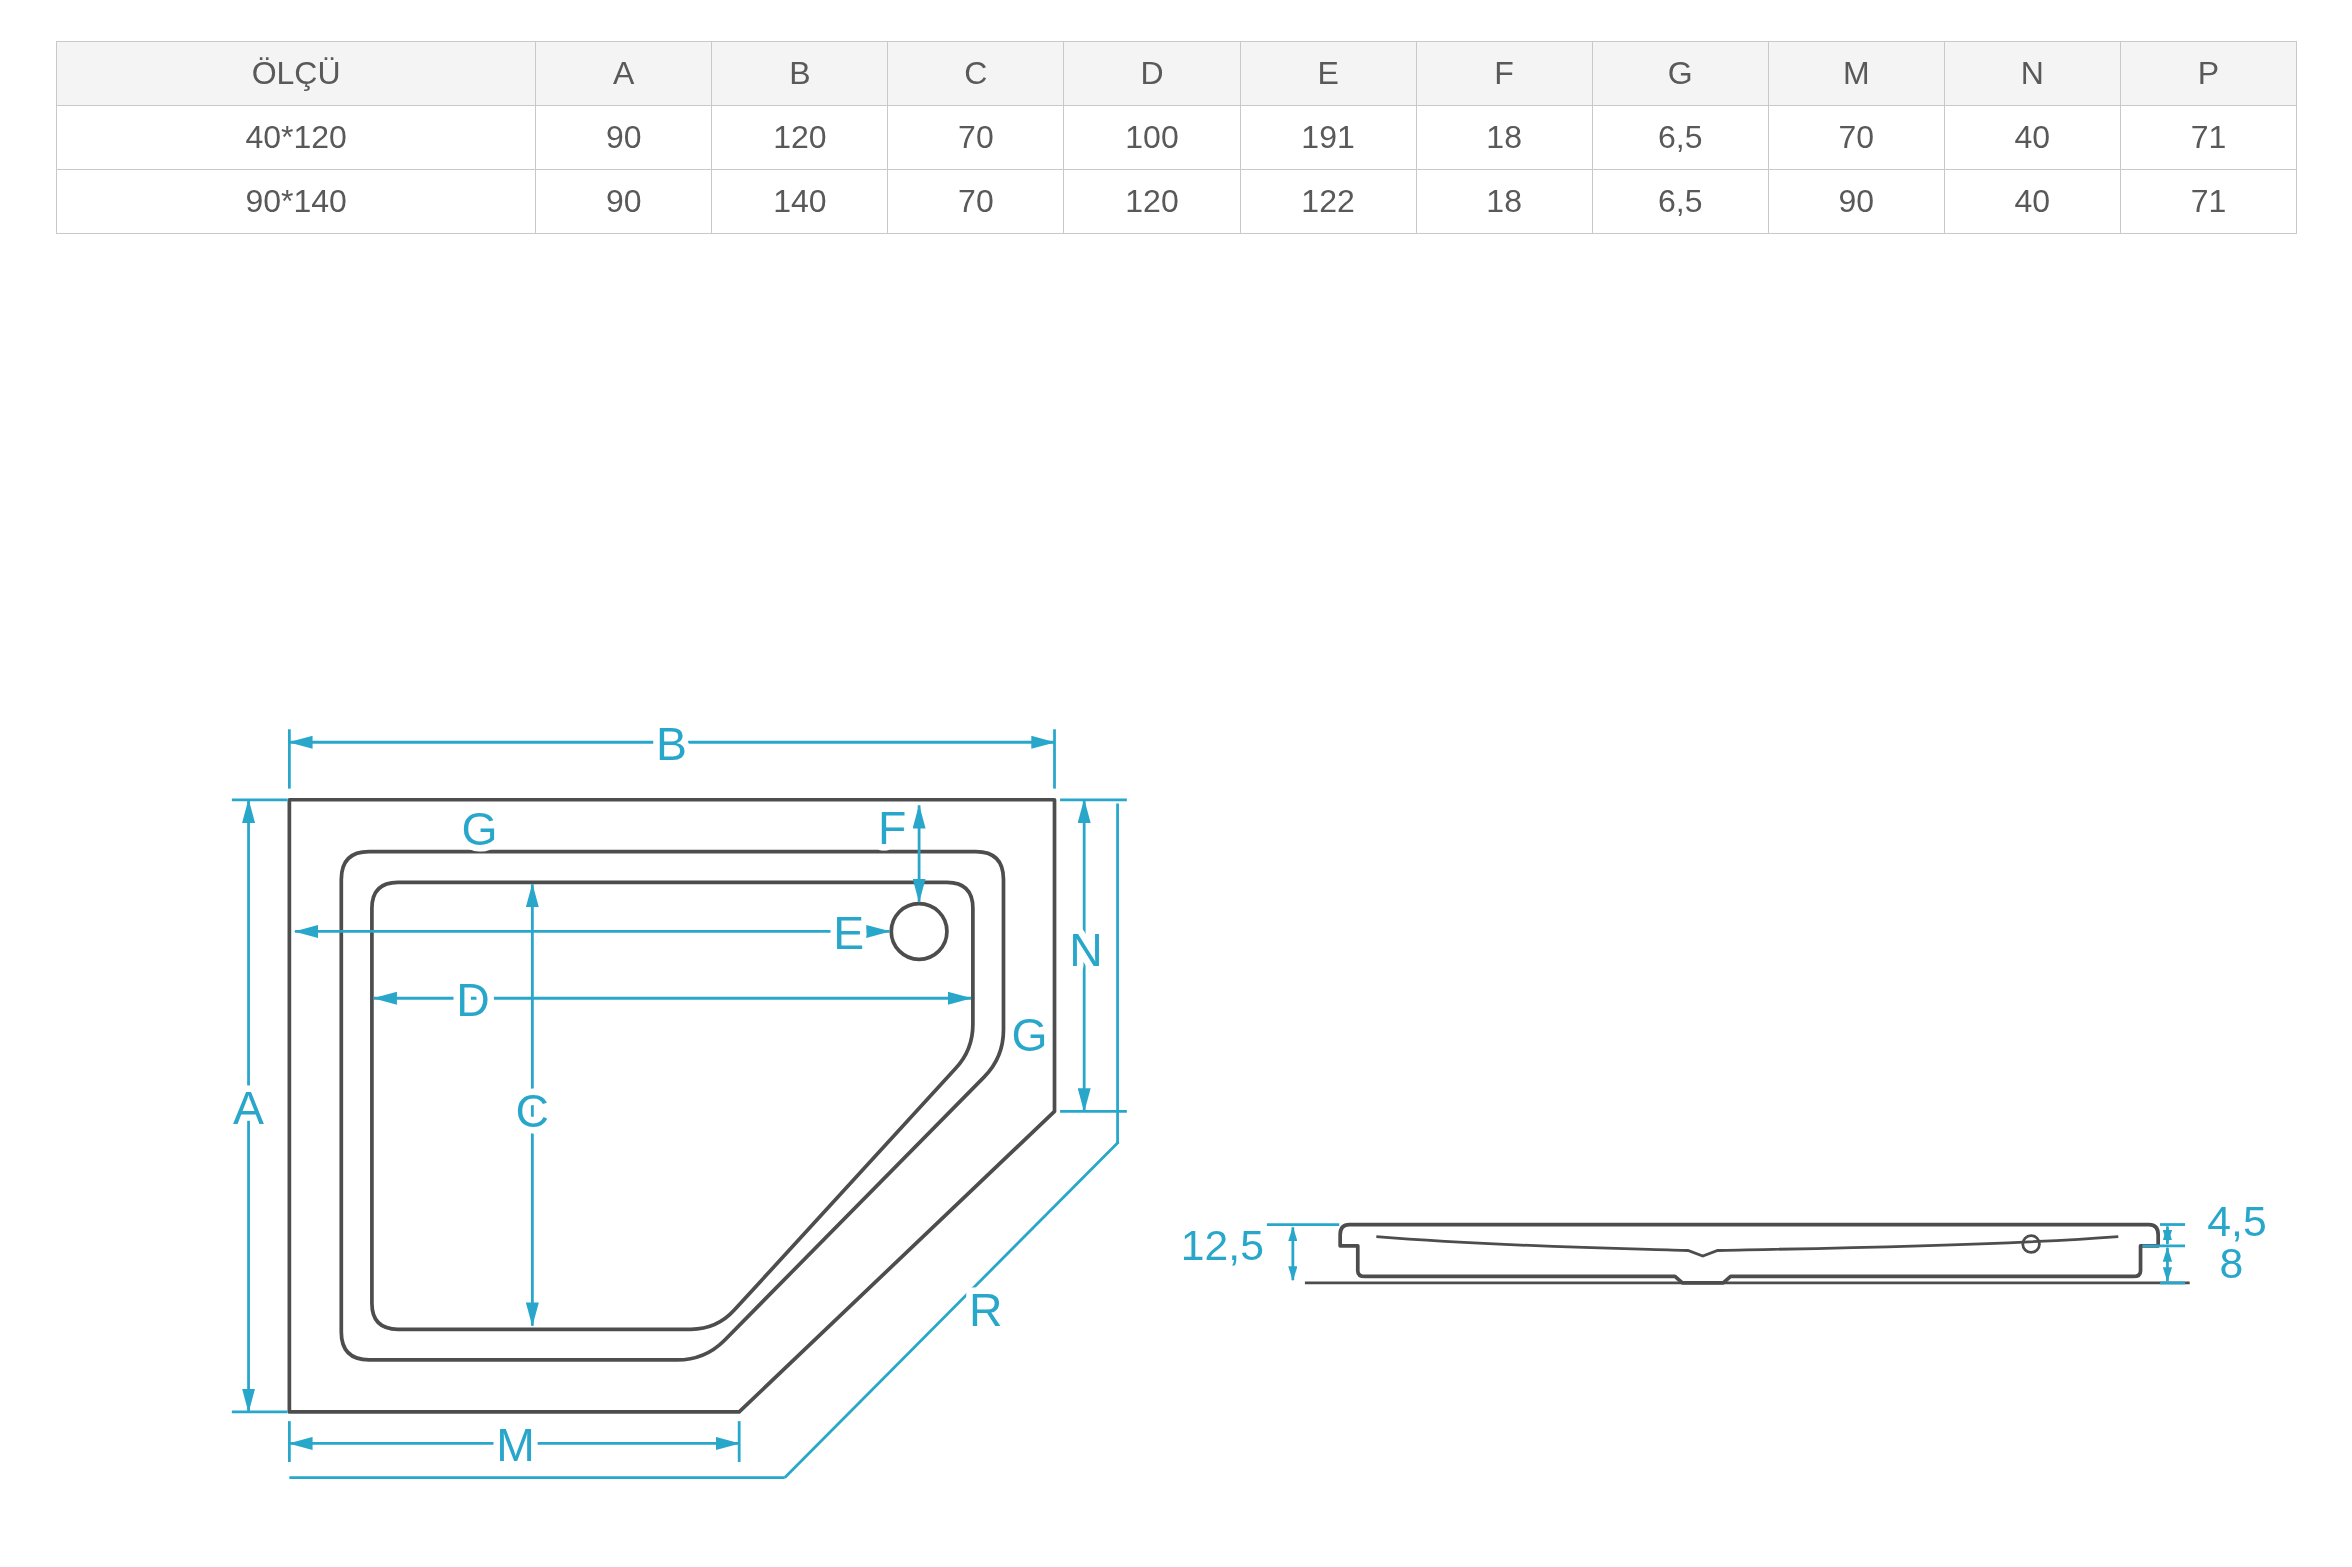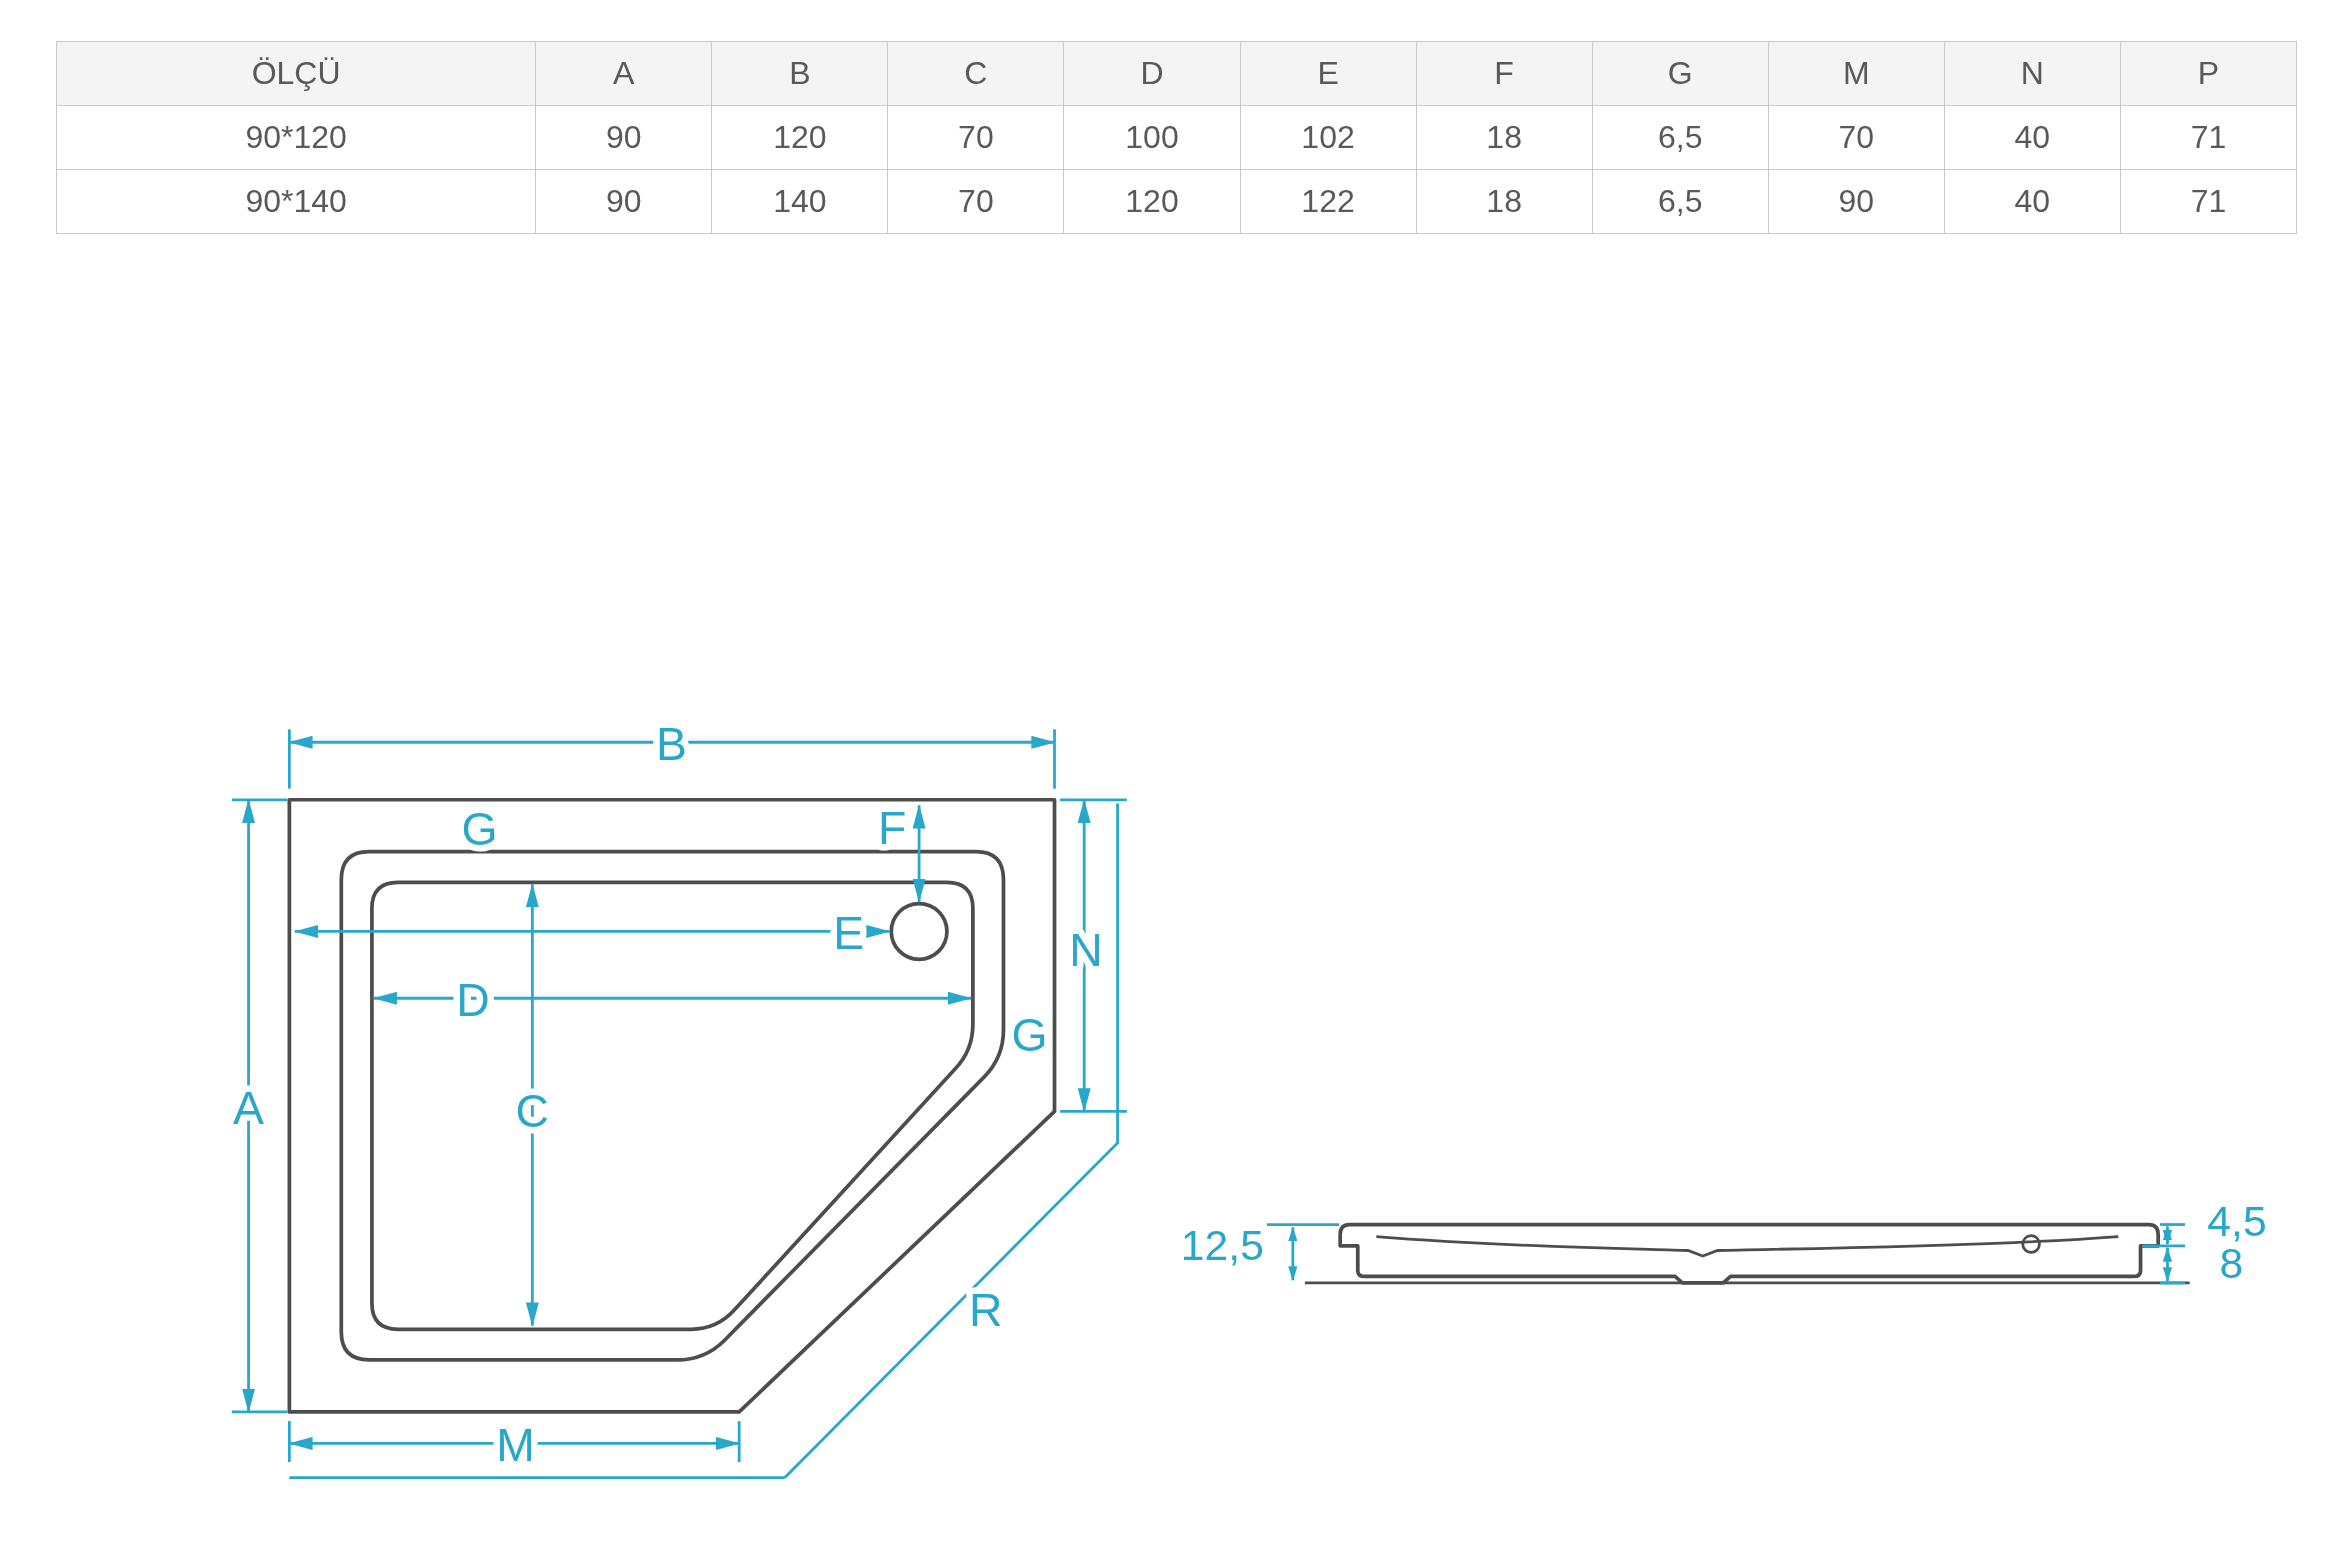--- a/index.html
+++ b/index.html
@@ -64,26 +64,26 @@
         <th>E</th>
         <th>F</th>
         <th>G</th>
         <th>M</th>
         <th>N</th>
         <th>P</th>
       </tr>
     </thead>
     <tbody>
       <tr>
-        <td>90*120</td>
+        <td>40*120</td>
         <td>90</td>
         <td>120</td>
         <td>70</td>
         <td>100</td>
-        <td>102</td>
+        <td>191</td>
         <td>18</td>
         <td>6,5</td>
         <td>70</td>
         <td>40</td>
         <td>71</td>
       </tr>
       <tr>
         <td>90*140</td>
         <td>90</td>
         <td>140</td>

